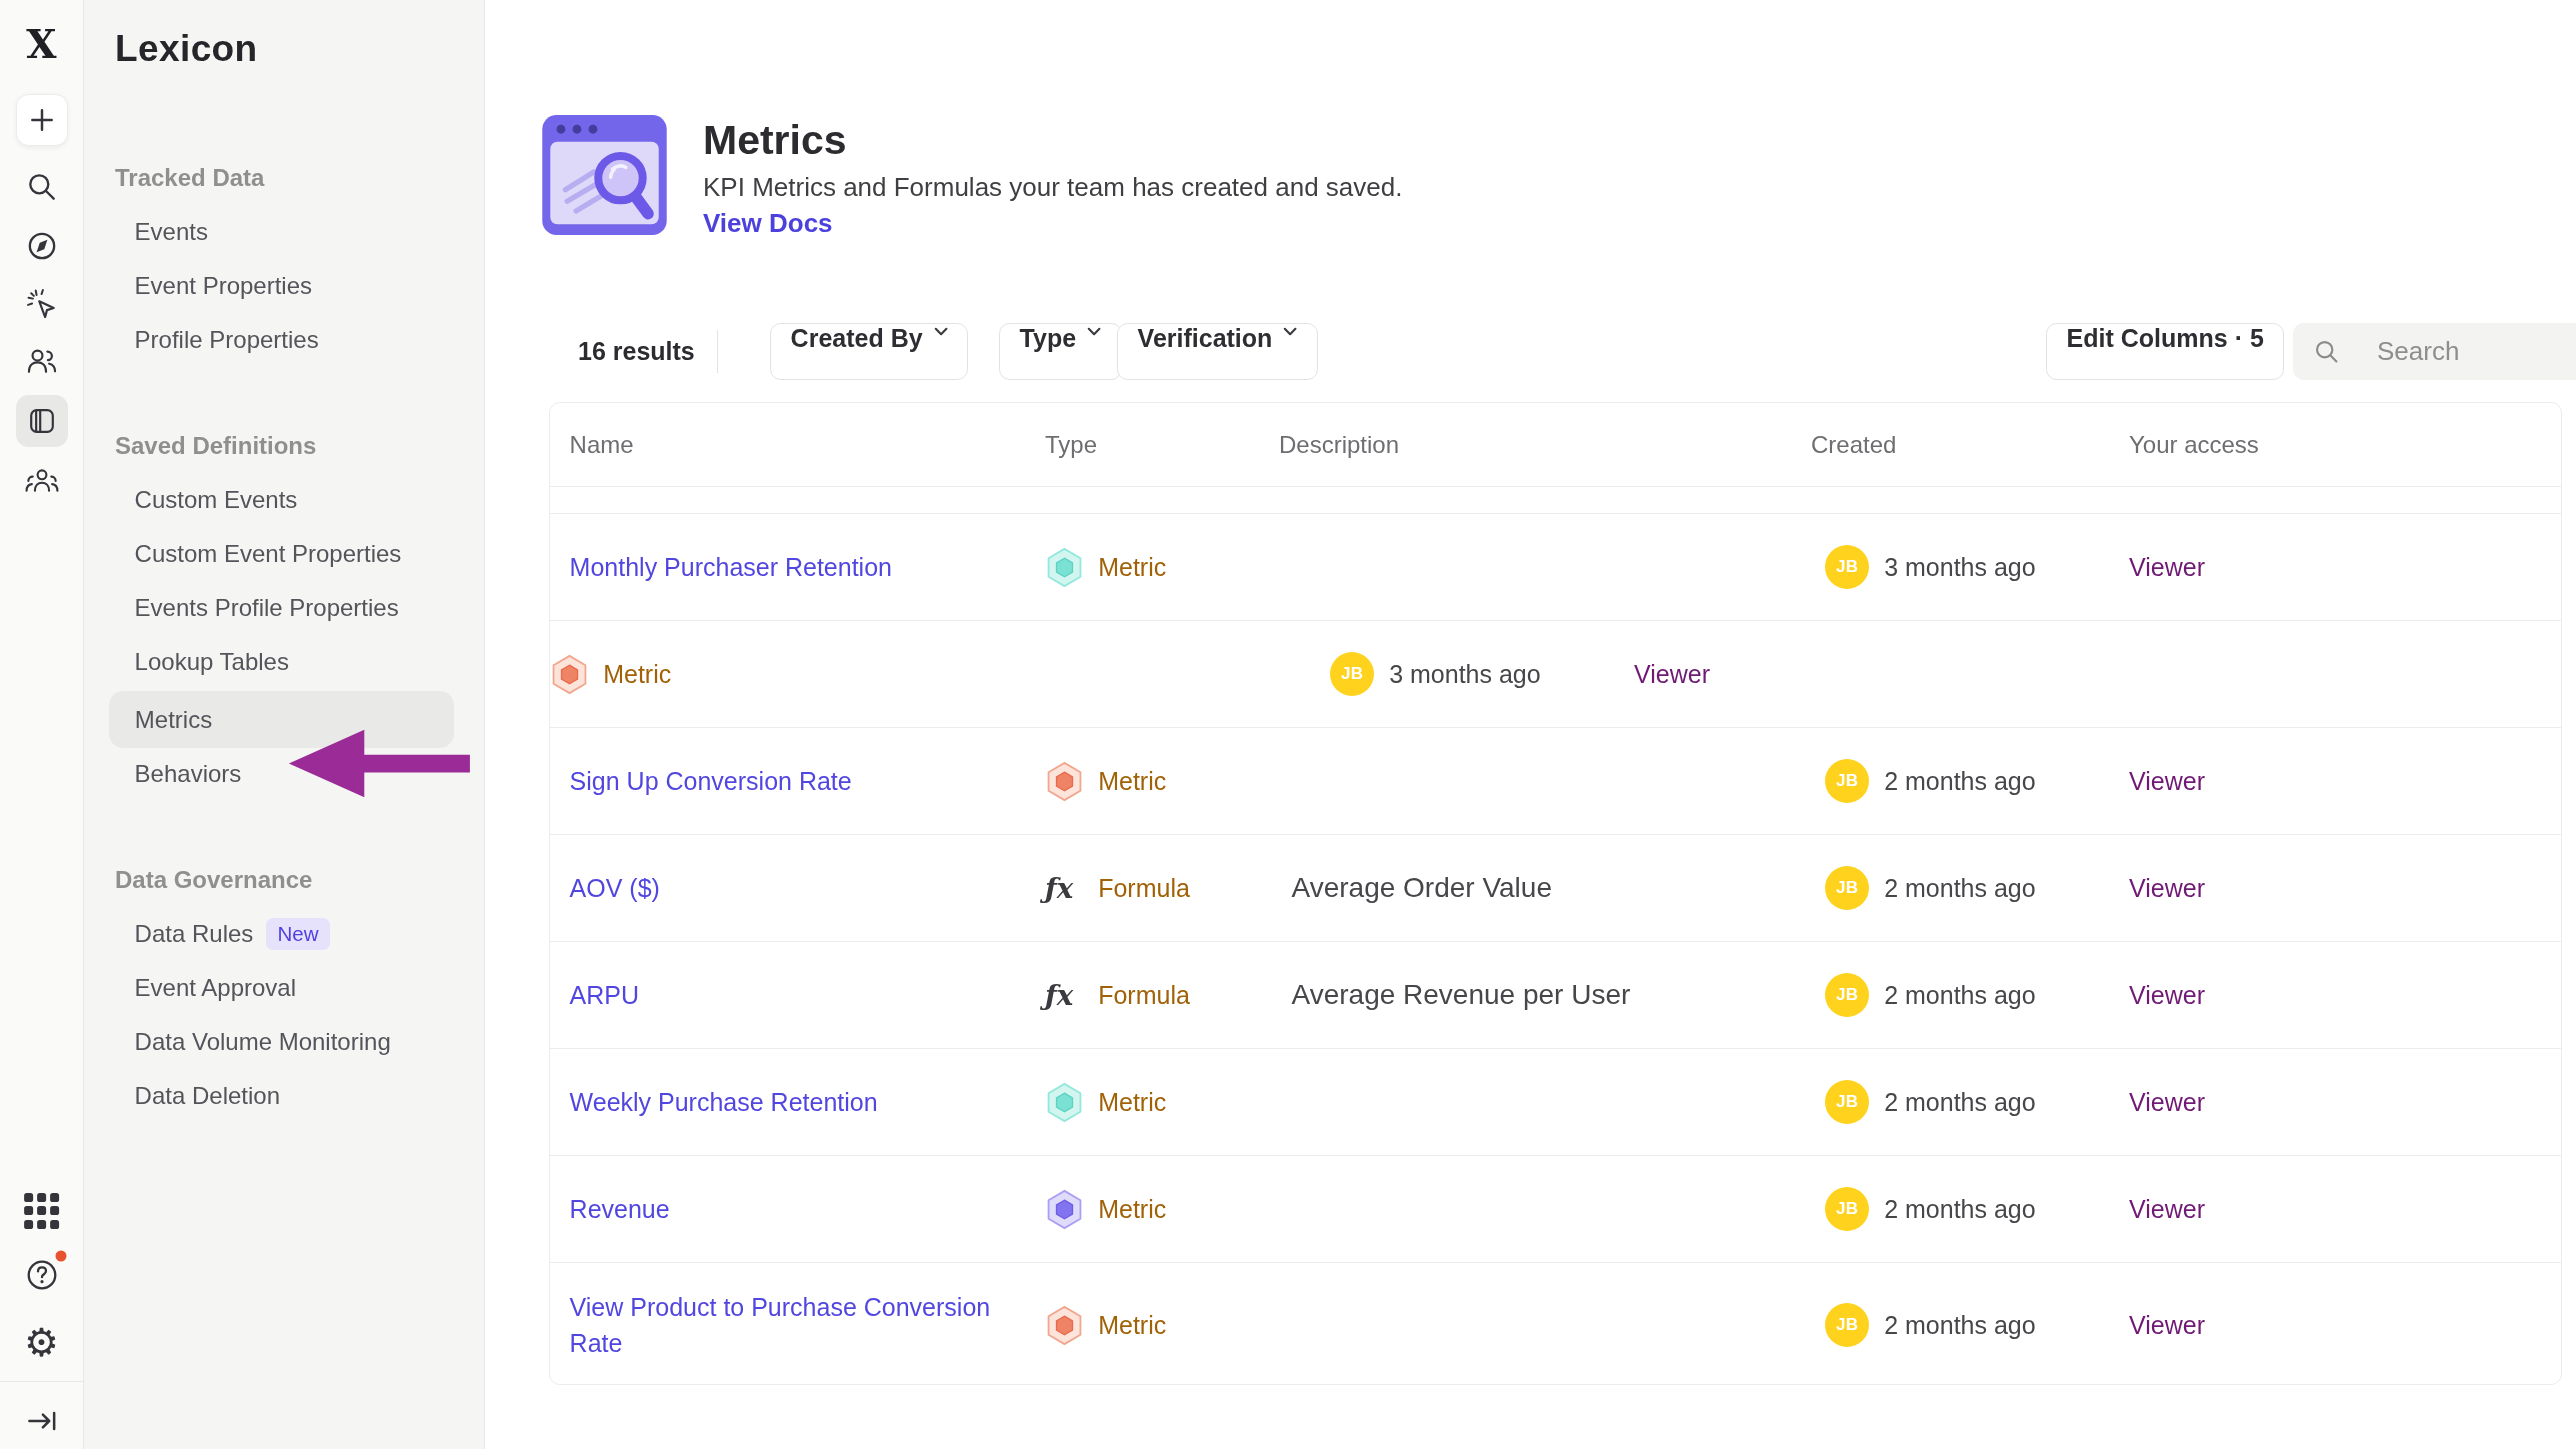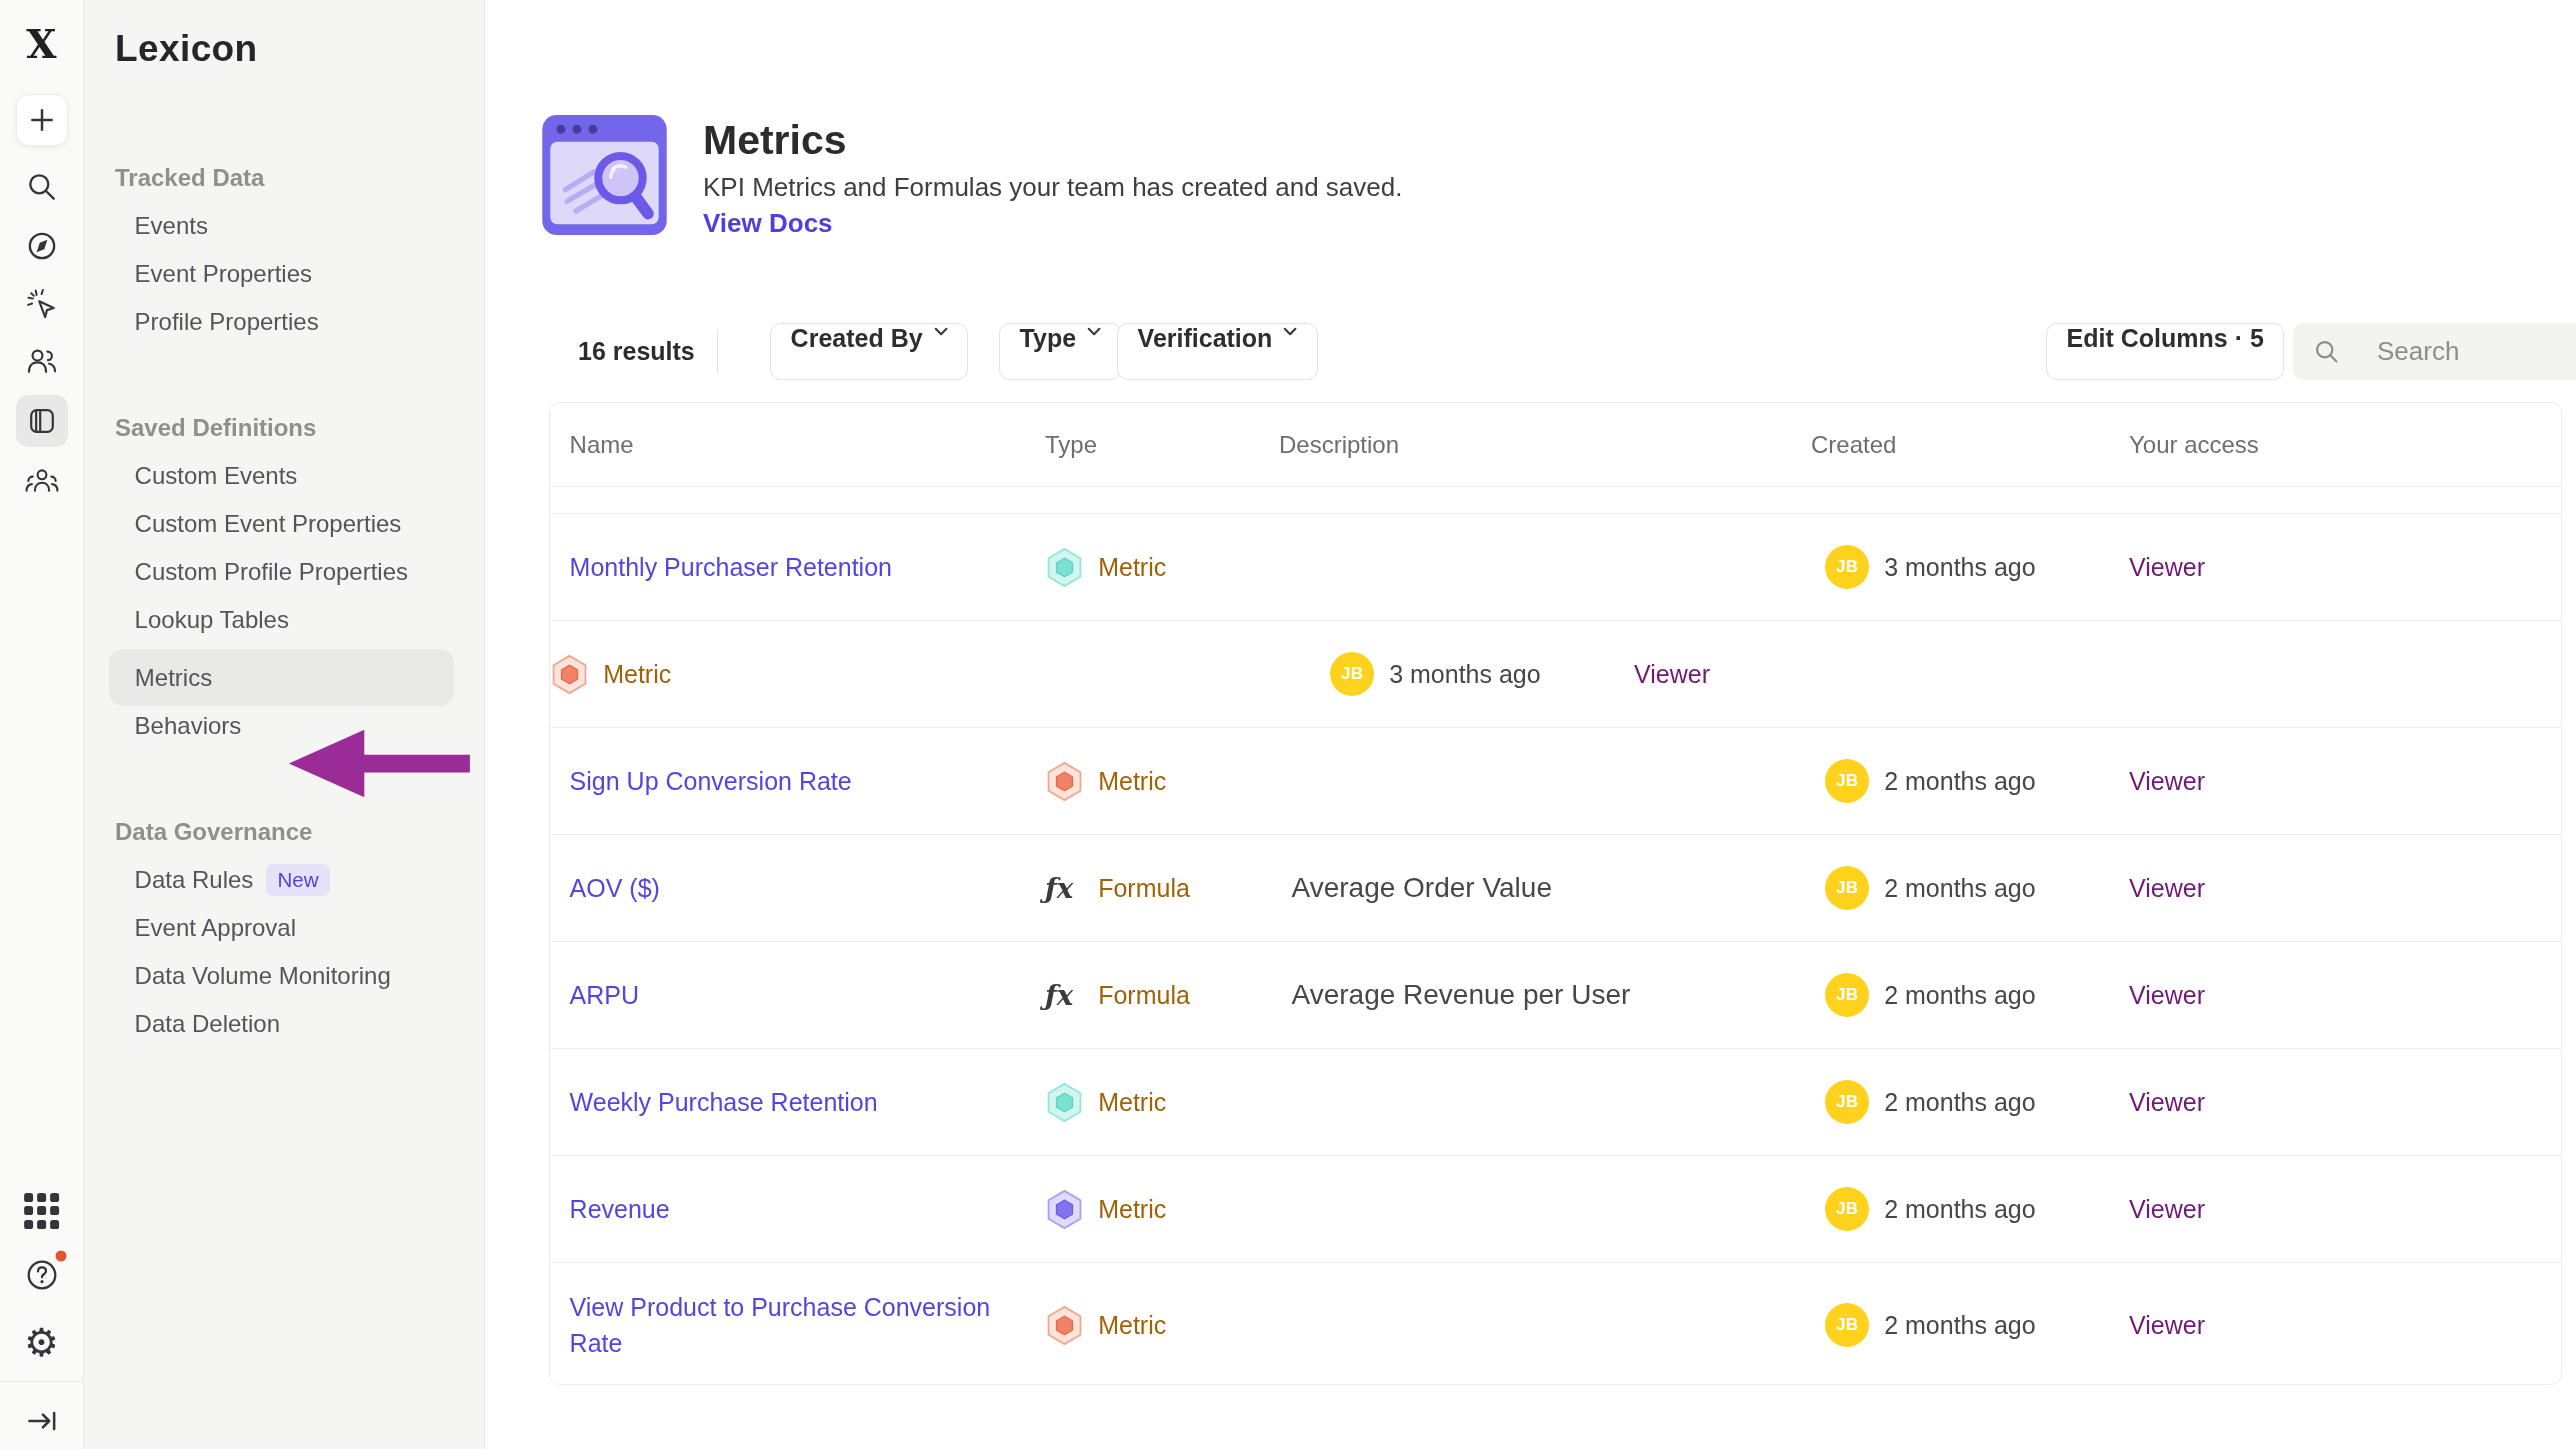--- a/index.html
+++ b/index.html
@@ -38,21 +38,21 @@
   
   .sidebar {
     position:absolute; left:84px; top:0; width:401px; height:1450px;
     background:#f5f5f4; border-right:0.9px solid #e8e8e6; padding:27px 0 0 31px;
   }
   .side-title { font-size:37px; font-weight:bold; color:#26262a; line-height:43px; letter-spacing:0.4px; }
   .side-section { font-size:24px; font-weight:bold; color:#8f8f8d; line-height:30px; }
   .sec-1 { margin-top:93px; } .sec-2 { margin-top:76px; } .sec-3 { margin-top:76px; }
   .side-item {
     font-size:24px; color:#54545a; line-height:30px; height:30px;
-    margin-top:18px; margin-left:19.6px; cursor:pointer; display:flex; align-items:center;
+    margin-top:24px; margin-left:19.6px; cursor:pointer; display:flex; align-items:center;
   }
   .side-item:first-of-type { margin-top:41px; }
   .side-item.active {
     height:57px; width:345px; margin-left:-6.2px; padding-left:26px;
     margin-top:14.2px; margin-bottom:-13.3px;
     background:#e9e9e7; border-radius:14.2px;
   }
   .new-badge {
     display:inline-block; margin-left:12.5px; padding:2.7px 11.6px 4.4px;
     background:#e7e2fb; color:#5140e0; font-size:20.5px; border-radius:7.1px; line-height:25px;
@@ -230,21 +230,21 @@
         <span>Profile Properties</span>
       </div>
       <div class="side-section sec-2">Saved Definitions</div>
       <div class="side-item">
         <span>Custom Events</span>
       </div>
       <div class="side-item">
         <span>Custom Event Properties</span>
       </div>
       <div class="side-item">
-        <span>Custom Profile Properties</span>
+        <span>Events Profile Properties</span>
       </div>
       <div class="side-item">
         <span>Lookup Tables</span>
       </div>
       <div class="side-item active">
         <span>Metrics</span>
       </div>
       <div class="side-item">
         <span>Behaviors</span>
       </div>

